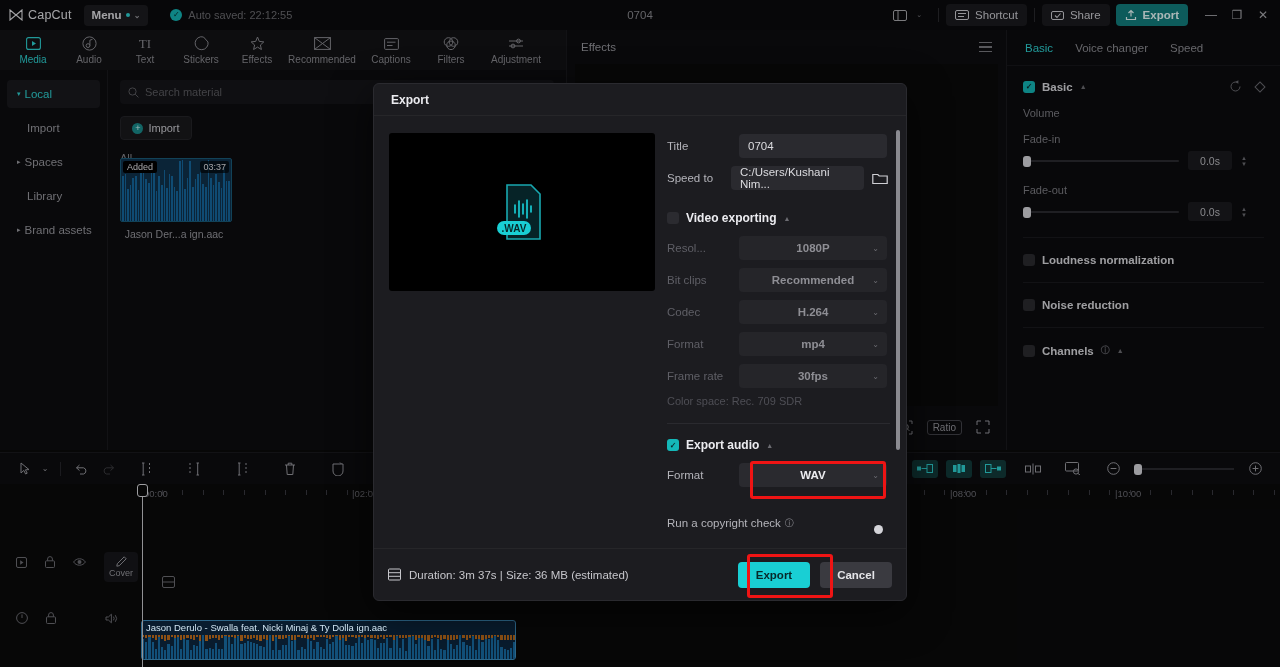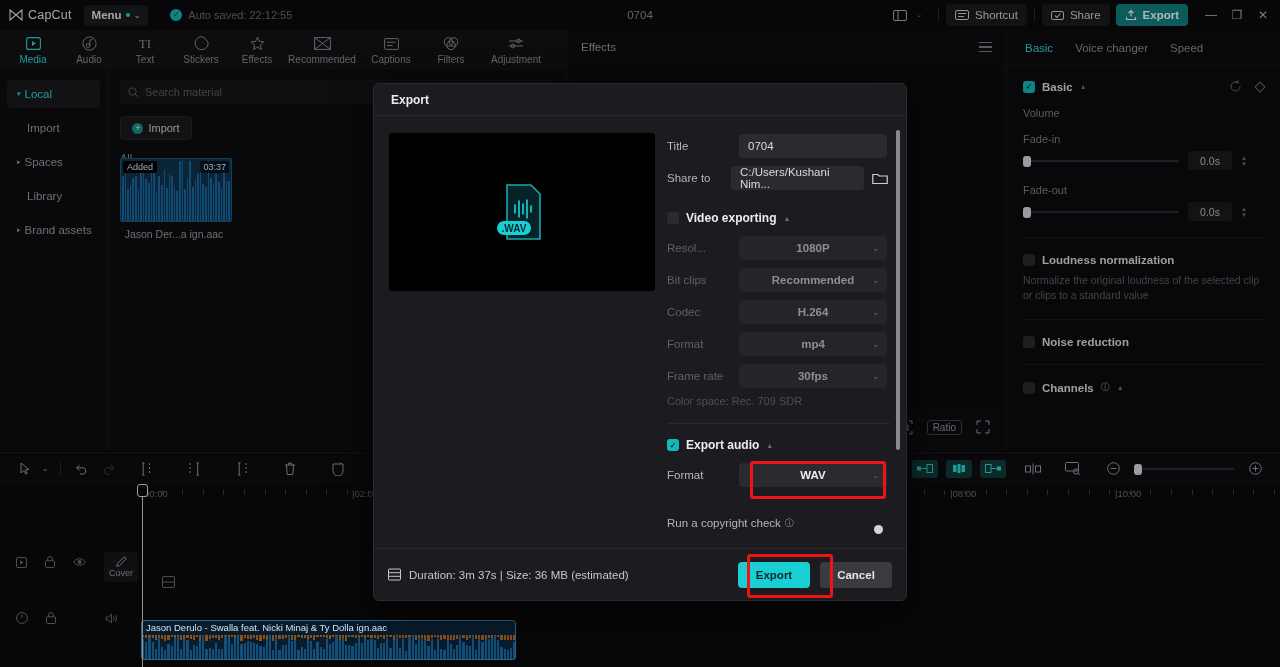--- a/index.html
+++ b/index.html
@@ -591,21 +591,20 @@
         <span class="spin">▲<br>▼</span>
         <span class="diamond" style="opacity:0"></span>
       </div>
 
       <div class="rp-div"></div>
 
       <div class="rp-section-head">
         <span class="cb"></span>
         <span>Loudness normalization</span>
       </div>
-      <div class="helptext">Normalize the original loudness of the selected clip or clips to a standard value</div>
 
       <div class="rp-div"></div>
 
       <div class="rp-section-head">
         <span class="cb"></span>
         <span>Noise reduction</span>
       </div>
 
       <div class="rp-div"></div>
 
@@ -1147,21 +1146,21 @@
           </span>
         </div>
       </div>
 
       <div class="settings-col">
         <div class="srow">
           <span class="slabel">Title</span>
           <span class="sinput">0704</span>
         </div>
         <div class="srow">
-          <span class="slabel">Share to</span>
+          <span class="slabel">Speed to</span>
           <span class="sinput">C:/Users/Kushani Nim...</span>
           <span class="folder-btn">
             <svg width="16" height="13" viewBox="0 0 16 13">
                 <path d="M0.8 2.5 L0.8 11.5 L15.2 11.5 L15.2 4 L7.2 4 L5.8 2.5 Z" fill="none" stroke="#cfcfd4" stroke-width="1.2"></path>
               </svg>
           </span>
         </div>
 
         <div style="height:10px"></div>
 

